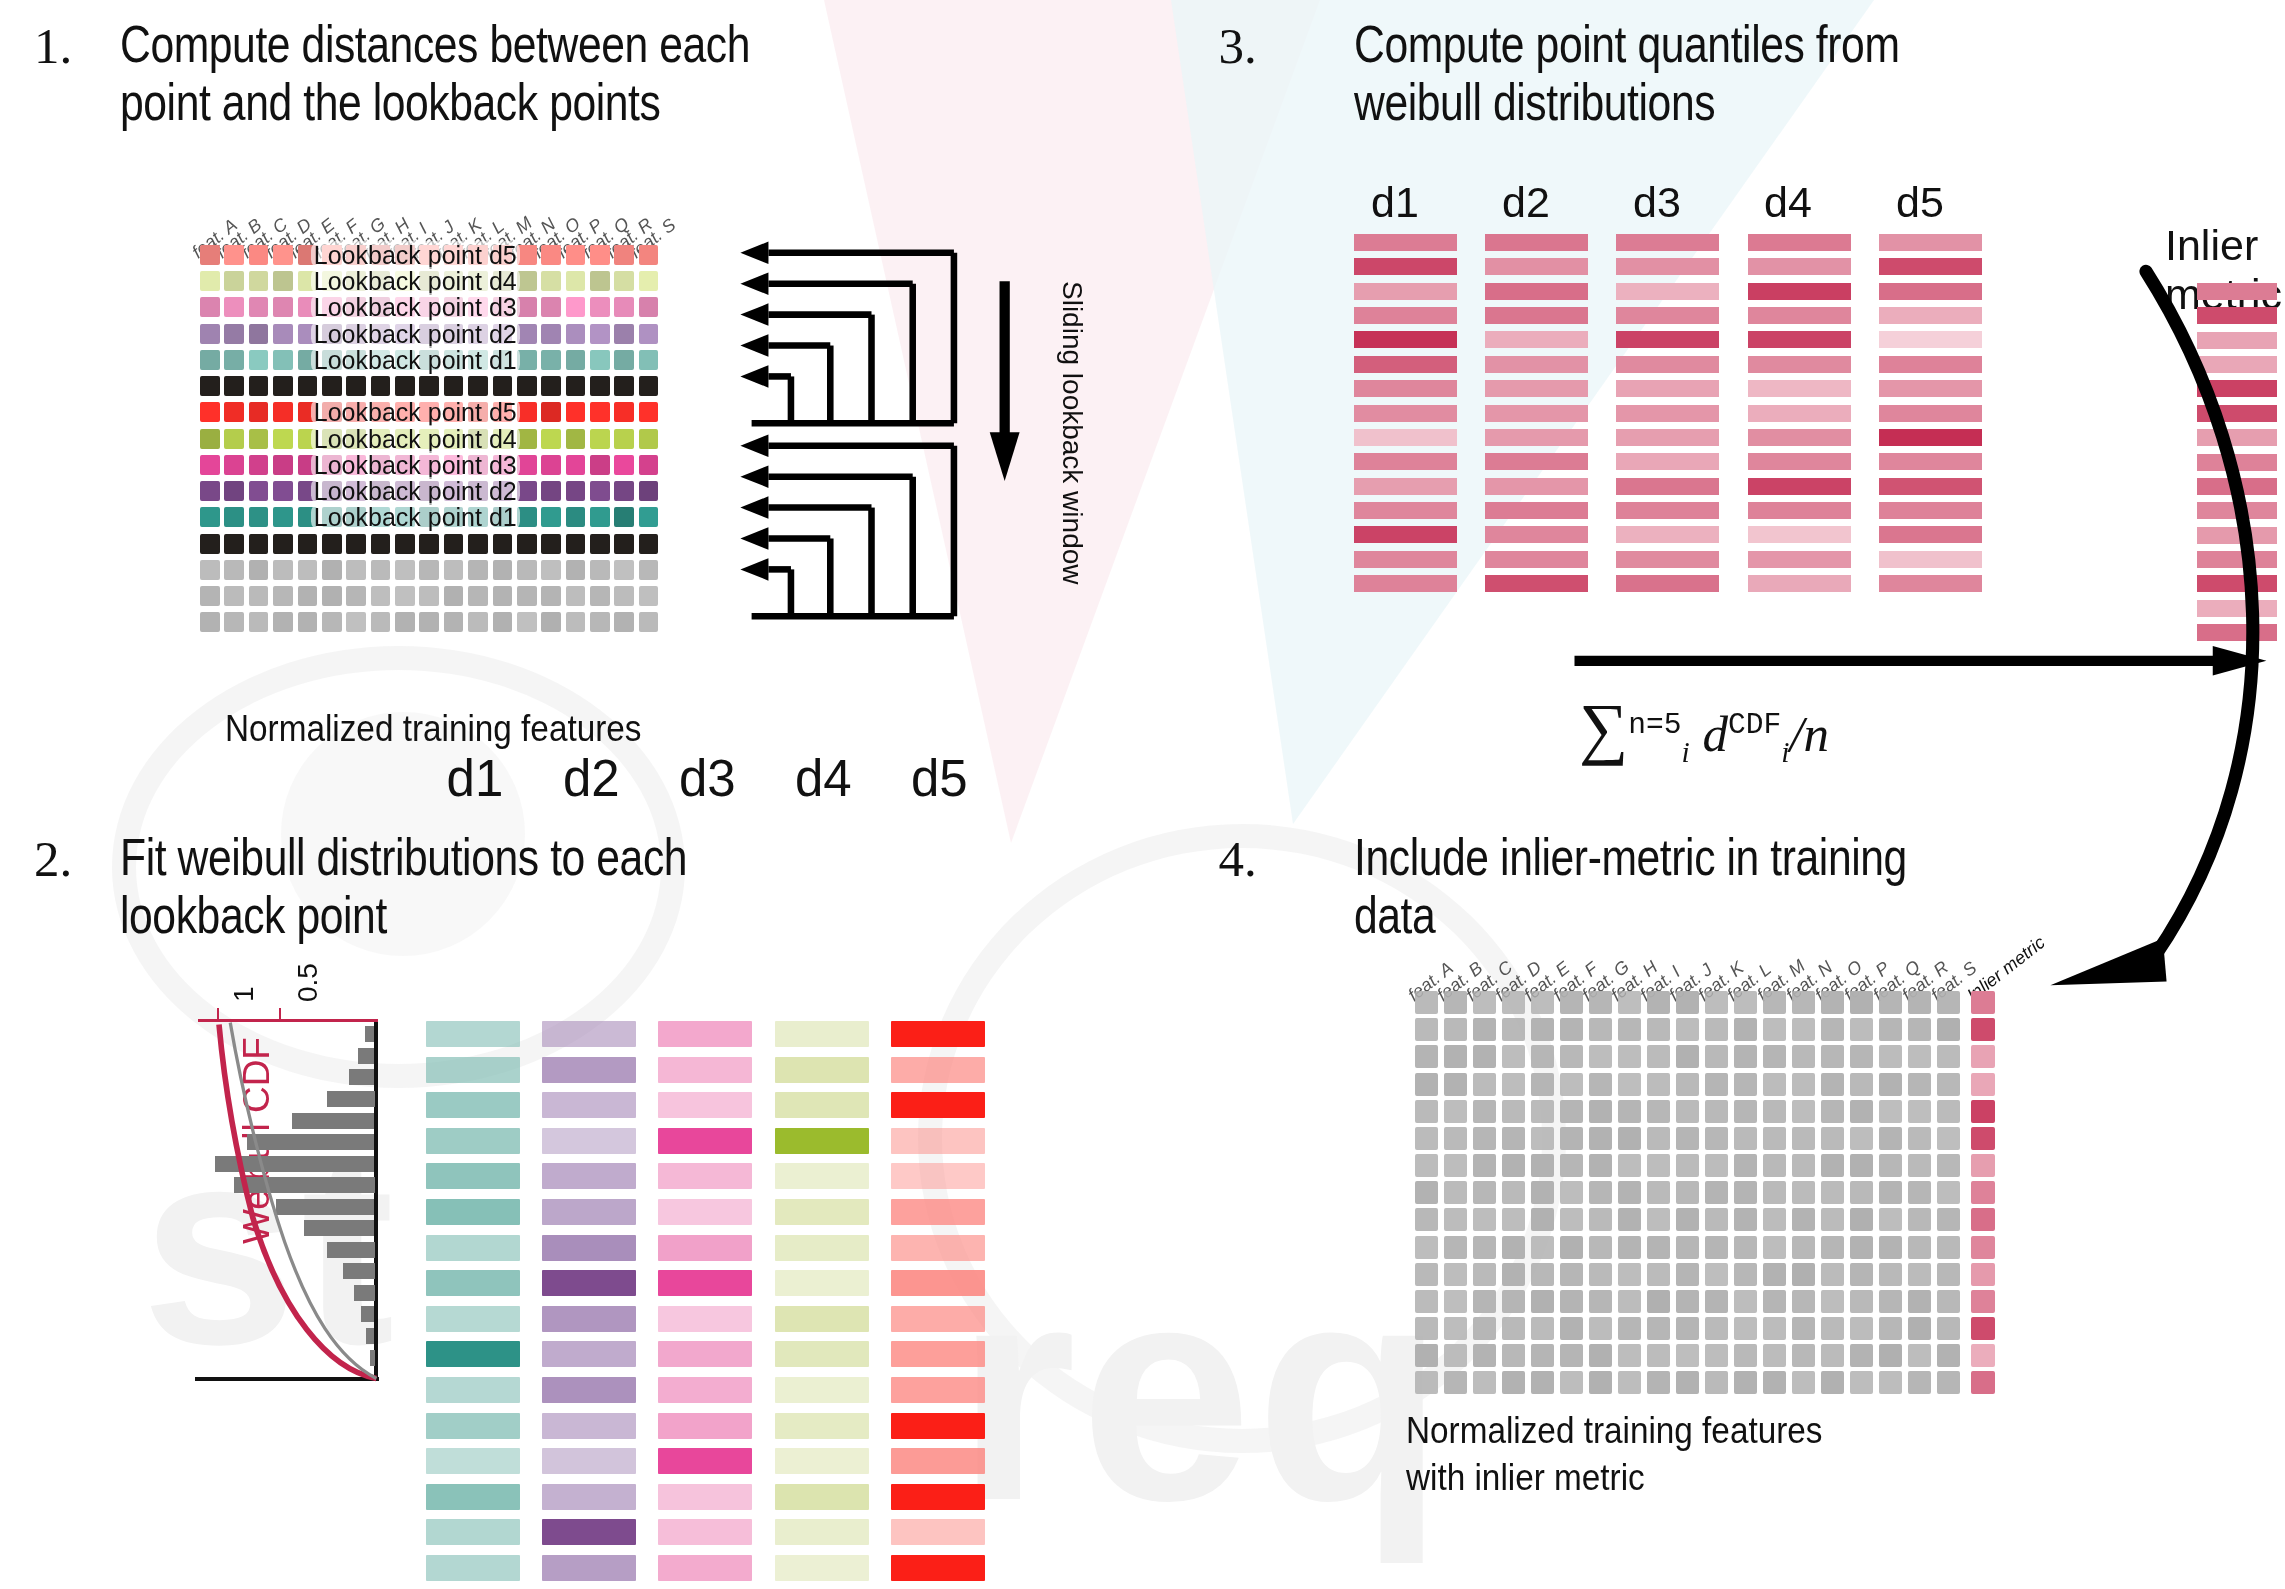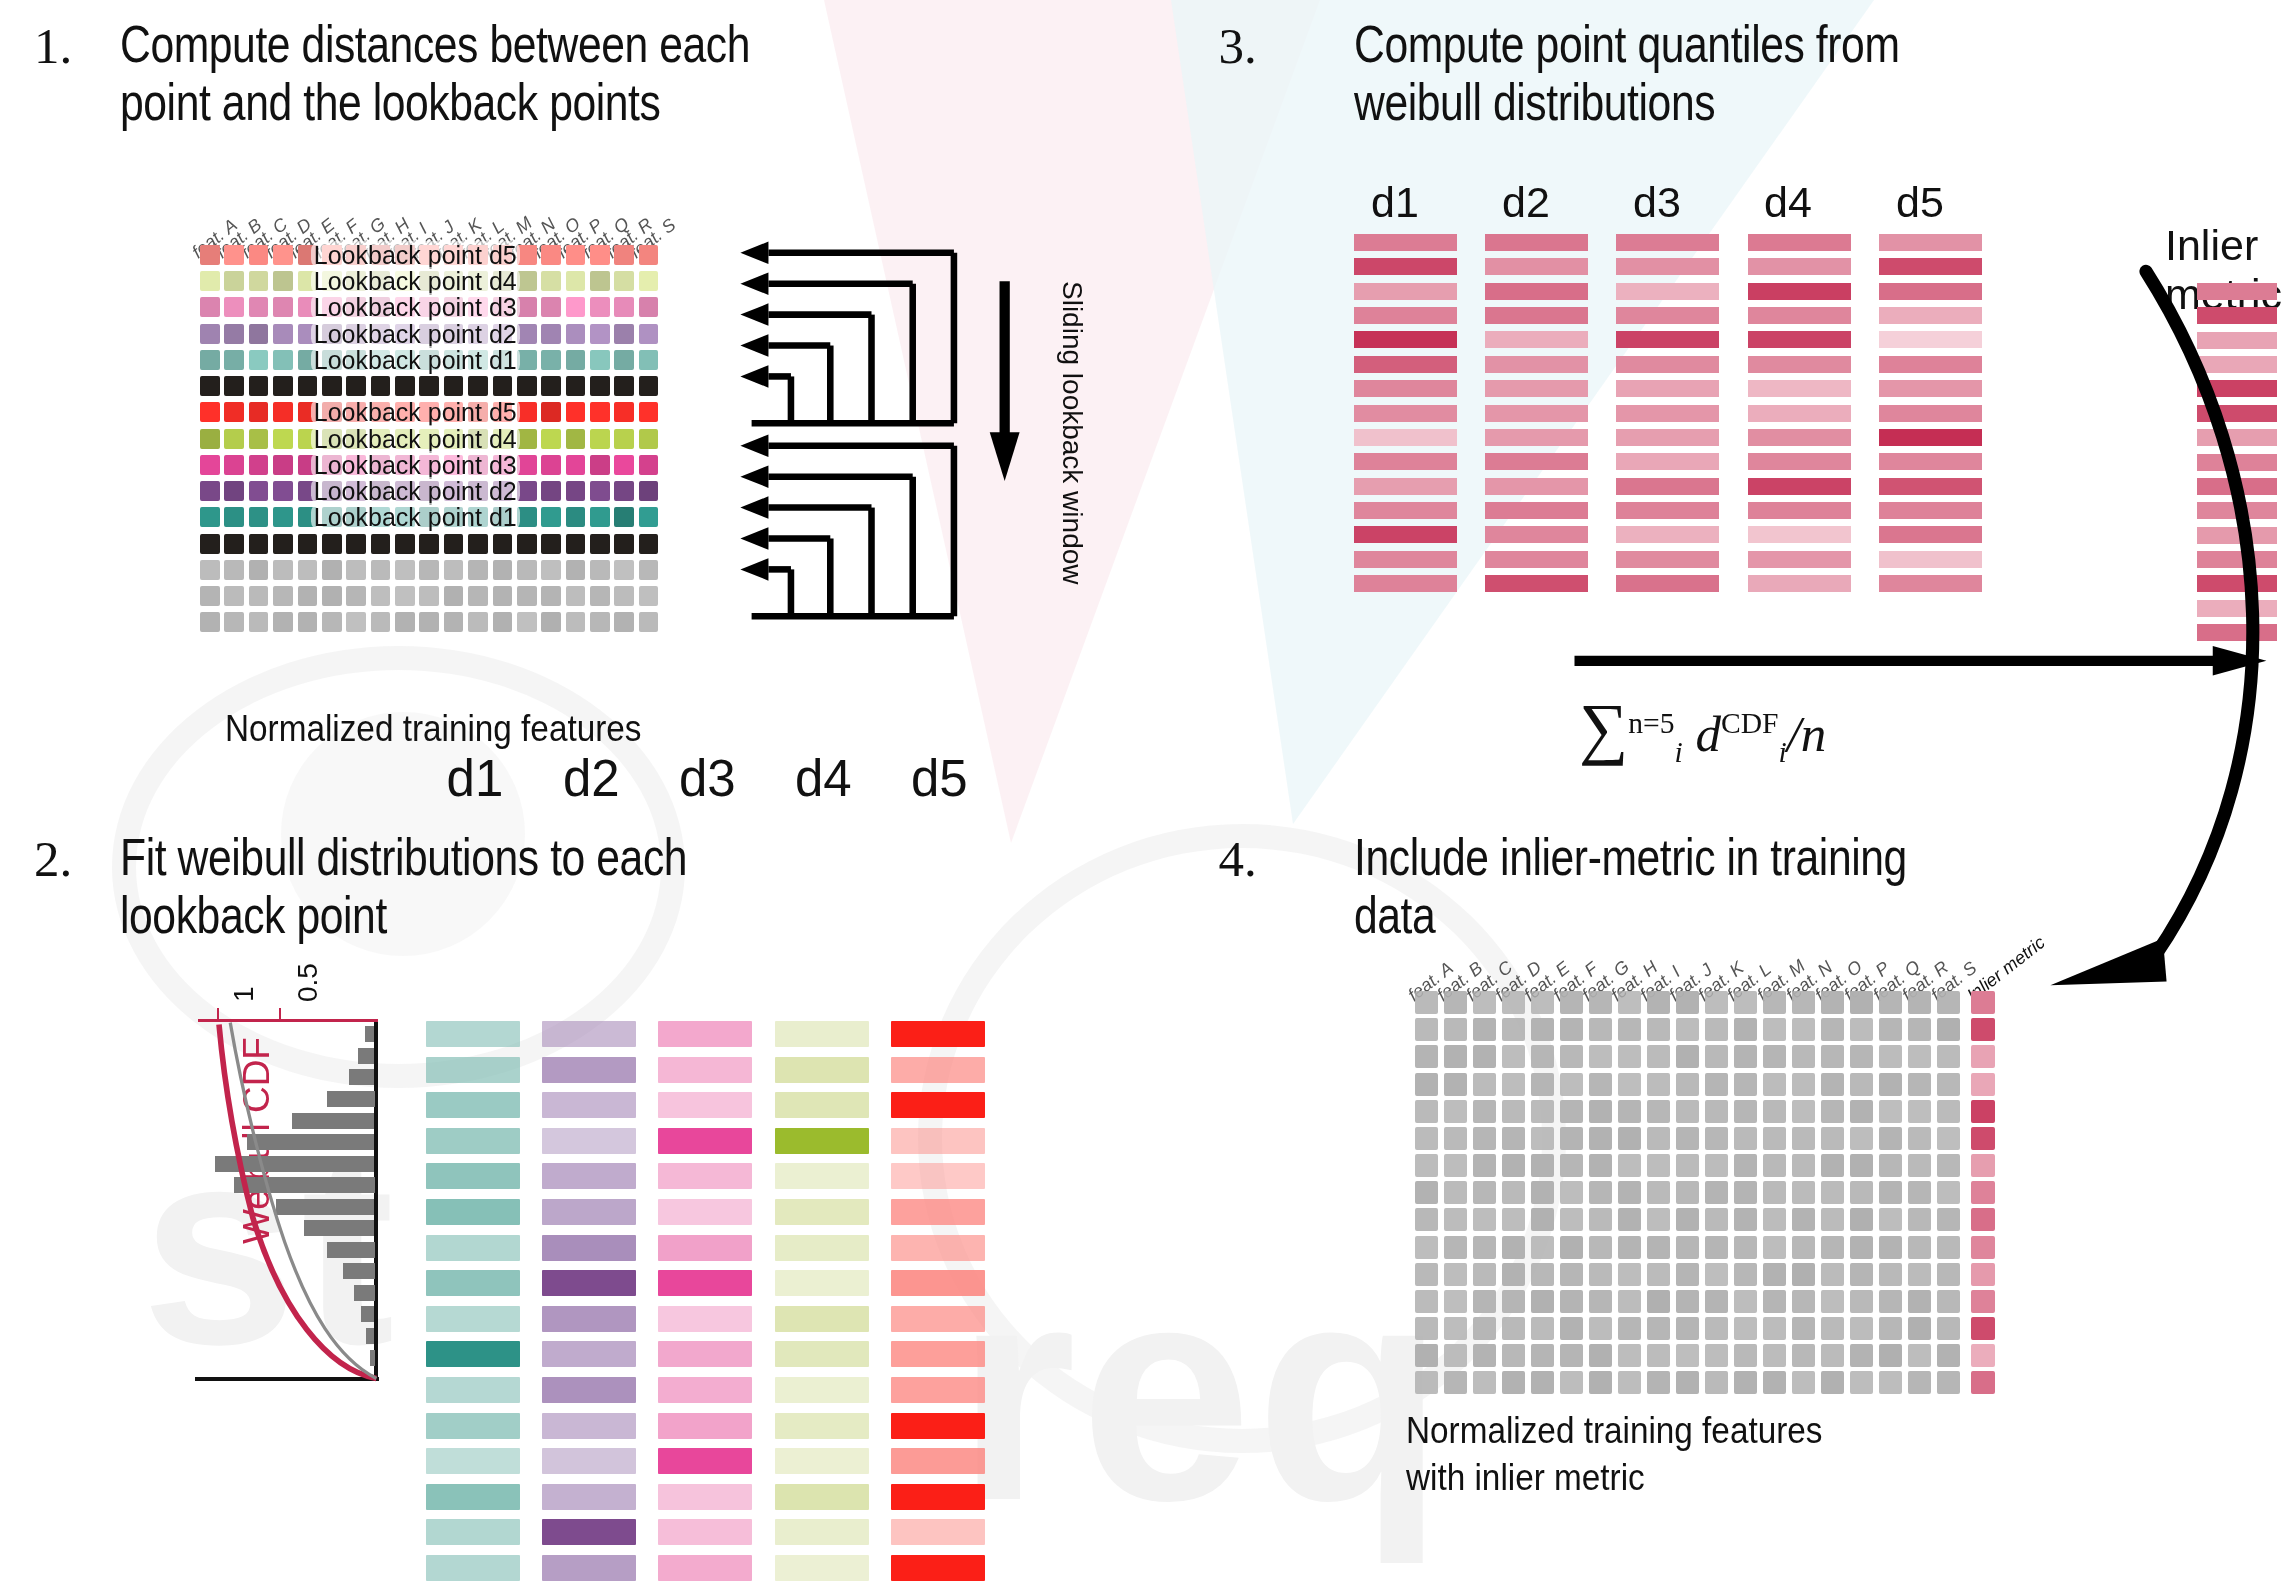--- a/index.html
+++ b/index.html
@@ -62,21 +62,21 @@
 
   
   .g4{position:absolute;}
   .g4 .r{position:absolute;left:0;display:flex;}
   .g4 .c{width:23.4px;height:23.4px;margin-right:5.6px;border-radius:1.9px;}
 
   .overlay-txt{position:absolute;font-size:41px;white-space:nowrap;
     background:rgba(255,255,255,.55);padding:0 7.5px;border-radius:13px;}
   .formula{position:absolute;font-family:"Liberation Serif","DejaVu Serif",serif;
     font-size:51px;font-style:italic;white-space:nowrap;}
-  .formula sup{font-size:.58em;font-style:normal;}
+  .formula sup{font-size:.58em;font-style:normal;font-family:Liberation Mono, monospace;}
   .formula sub{font-size:.58em;}
   .bigsum{font-size:69px;font-style:normal;}
   svg{position:absolute;overflow:visible;}
 </style>
 </head>
 <body>
 
 <div class="wm wm-tri1"></div>
 <div class="wm wm-tri2"></div>
 <div class="wm-ring" style="left:112px;top:646px;width:525px;height:394px;"></div>

